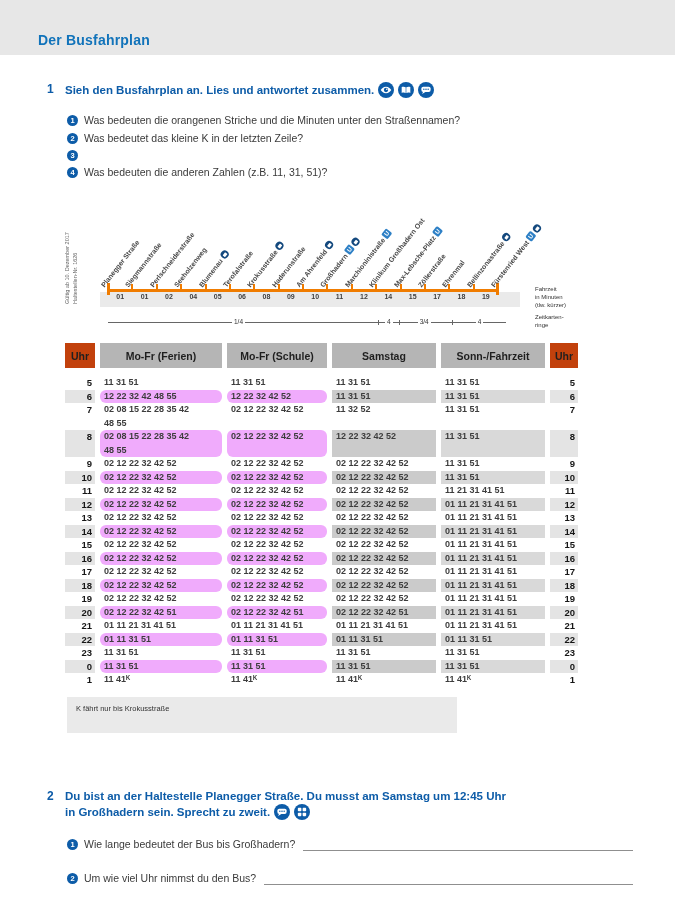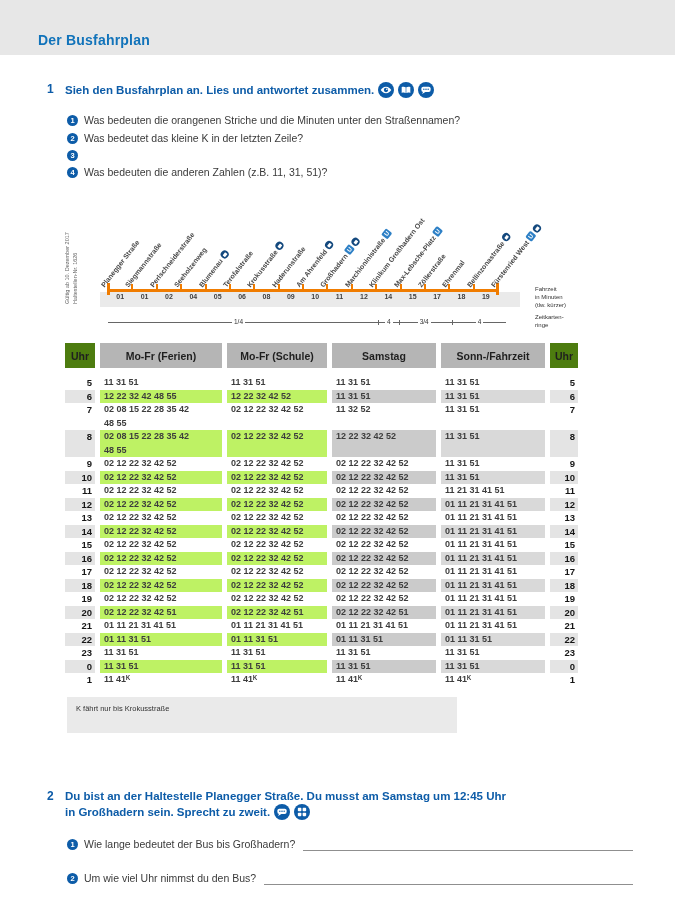--- a/index.html
+++ b/index.html
@@ -56,24 +56,24 @@
   .rl-seg  { height:1px; background:#666; flex:none; }
   .rl-tick { width:1px; height:5px; background:#666; flex:none; }
   .rl-lab  { padding:0 2px; line-height:1; flex:none; }
 
   
   .timetable { margin:0 0 0 27px; }
   .t-row, .t-headrow { display:grid; grid-template-columns:30px 122px 100px 104px 104px 28px; column-gap:5px; }
   .t-headrow { margin-bottom:8px; }
   .h-cell { height:25px; background:#b5b5b5; color:#1f1f1f; font-size:10.5px; font-weight:bold;
             display:flex; align-items:center; justify-content:center; }
-  .h-cell.h-uhr { background:#4d7c0f; }
+  .h-cell.h-uhr { background:#c2410c; }
   .cell { font-size:9px; font-weight:bold; color:#3d3d3d; line-height:13.5px; padding-left:4px; white-space:pre-line; }
   .c-hour { text-align:right; padding:0 3px 0 0; color:#161616; font-size:9.5px; }
-  .t-row.sh .cell.c2, .t-row.sh .cell.c3 { background:#bef264; }
+  .t-row.sh .cell.c2, .t-row.sh .cell.c3 { background:#f0abfc;border-radius:6px; }
   .t-row.sh .cell.c4 { background:#cbcbcb; }
   .t-row.sh .cell.c5 { background:#d9d9d9; }
   .t-row.sh .cell.c1, .t-row.sh .cell.c6 { background:#e4e4e4; }
   .footnote { margin:10px 0 0 2px; width:390px; height:36px; background:#eaeaea; padding:7px 0 0 9px;
               font-size:7.5px; color:#333; }
 
   
   #ex2 { margin-top:56px; }
   .ex-line { display:block; }
   .ex-icons-inline { white-space:nowrap; }

